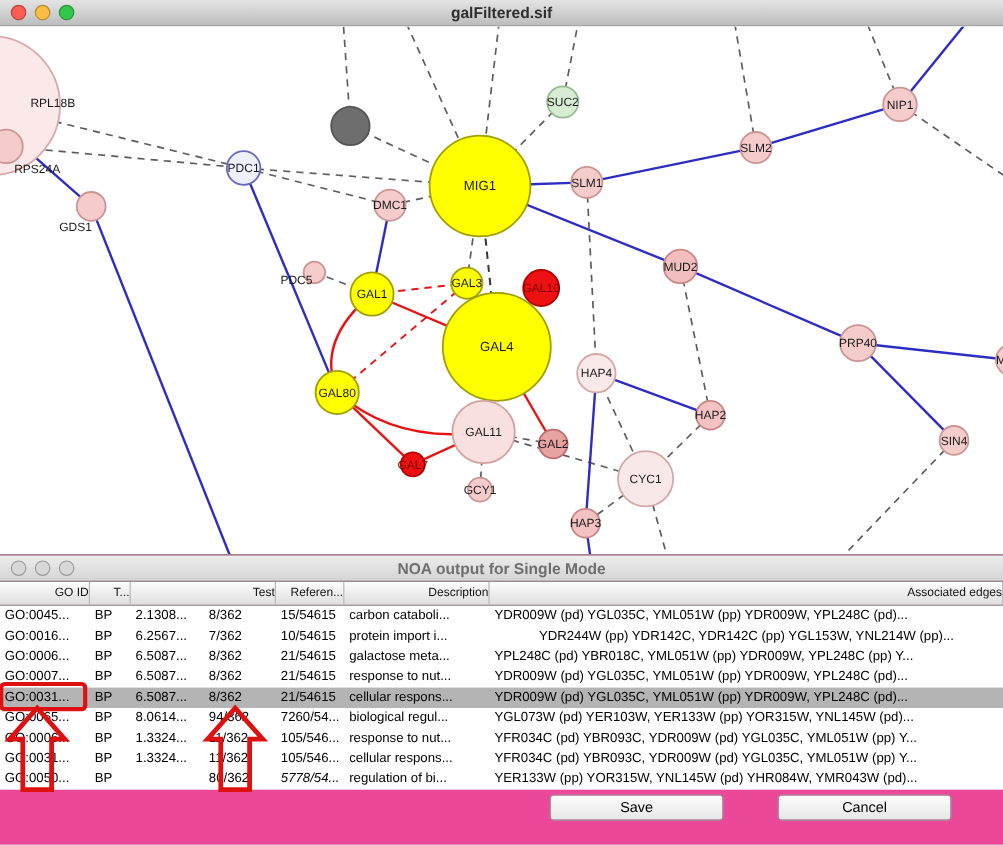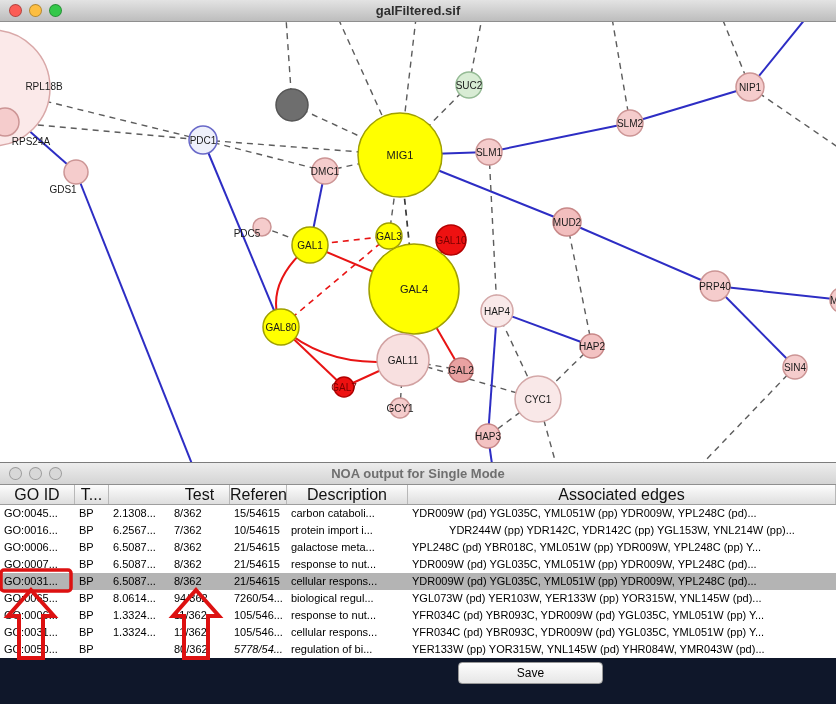--- a/index.html
+++ b/index.html
@@ -13,29 +13,29 @@
     font-size:13px;font-weight:bold;color:#2e2e2e;}
   .titlebar .title.dim{color:#6f6f6f;}
   .lights{position:absolute;left:9px;top:4px;display:flex;gap:7px;z-index:2;}
   .light{width:13px;height:13px;border-radius:50%;border:1px solid rgba(0,0,0,0.28);box-sizing:border-box;display:inline-block;}
 
   .window-top{position:absolute;top:0;left:0;width:836px;height:462px;background:#fff;}
   .net-canvas{position:relative;width:836px;height:440px;background:#ffffff;overflow:hidden;}
   svg text{font-family:"Liberation Sans",sans-serif;}
 
   .window-bottom{position:absolute;top:462px;left:0;width:836px;height:242px;box-sizing:border-box;
-    background:#0f172a;border-top:1px solid #7d7d7d;}
+    background:#ec4899;border-top:1px solid #7d7d7d;}
   .titlebar.unfocused{background:linear-gradient(#ededed,#d4d4d4);}
 
   
   .noa-table{width:836px;}
   .thead{display:flex;height:20px;box-sizing:border-box;background:linear-gradient(#fdfdfd,#dedede);
     border-bottom:1px solid #9e9e9e;}
-  .th{box-sizing:border-box;border-right:1px solid #b8b8b8;font-size:16px;line-height:19px;
-    text-align:center;color:#111;overflow:hidden;white-space:nowrap;}
+  .th{box-sizing:border-box;border-right:1px solid #b8b8b8;font-size:10px;line-height:19px;
+    text-align:right;color:#111;overflow:hidden;white-space:nowrap;}
   .tbody{background:#ffffff;height:153px;overflow:hidden;}
   .tr{display:flex;height:17px;background:#ffffff;}
   .tr.selected{background:#b4b4b4;}
   .td{box-sizing:border-box;padding:0 4px;font-size:11px;line-height:17px;color:#000;
     white-space:nowrap;overflow:hidden;}
 
   
   .footer{position:relative;height:47px;}
   .btn{position:absolute;top:4px;height:22px;width:145px;border-radius:4px;
     border:1px solid #979797;background:linear-gradient(#fdfdfd,#e6e6e6);
@@ -275,20 +275,21 @@
             <div class="td" style="width: 60px;">80/362</div>
             <div class="td" style="width: 57px; font-style: italic;">5778/54...</div>
             <div class="td" style="width: 121px;">regulation of bi...</div>
             <div class="td" style="width: 428px;">YER133W (pp) YOR315W, YNL145W (pd) YHR084W, YMR043W (pd)...</div>
           </div>
         </div>
     </div>
 
     <footer class="footer">
       <button class="btn btn-save">Save</button>
+      <button class="btn btn-cancel">Cancel</button>
     </footer>
 
     <svg class="annot" width="836" height="242">
       <rect class="annot-shape" x="1" y="107" width="70" height="21" rx="3" fill="none" stroke-width="3.5" stroke="#dd1111"></rect>
       <polygon class="annot-shape" points="31,127 54,153 43,153 43,195 19,195 19,153 8,153" fill="none" stroke-width="4" stroke="#dd1111"></polygon>
       <polygon class="annot-shape" points="196,127 219,153 208,153 208,195 184,195 184,153 173,153" fill="none" stroke-width="4" stroke="#dd1111"></polygon>
     </svg>
   </section>
 </div>
 

